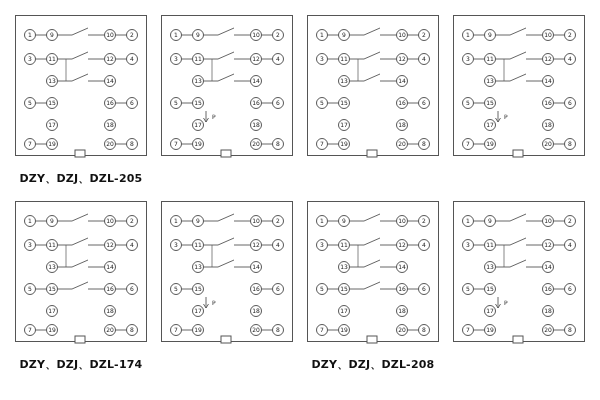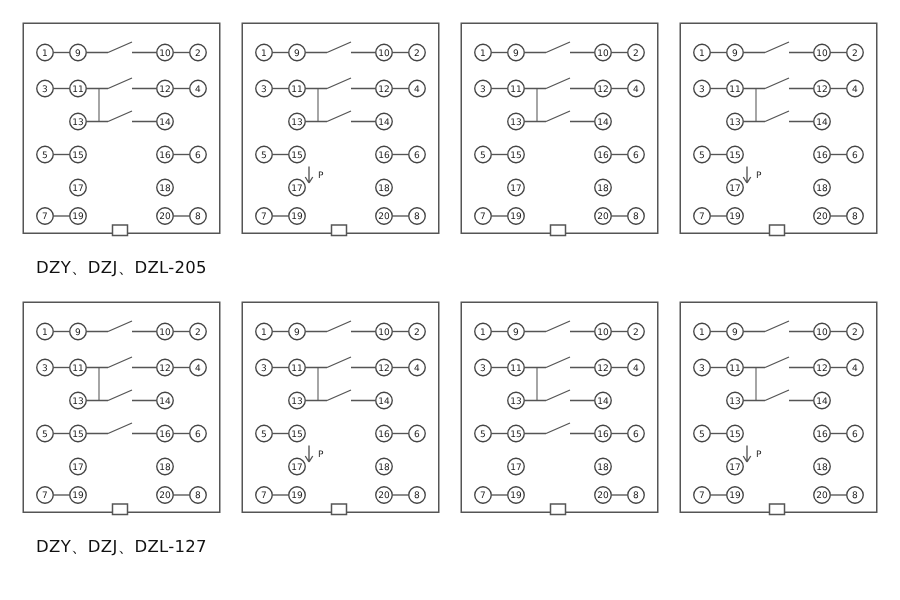--- a/index.html
+++ b/index.html
@@ -6,21 +6,21 @@
   body{
     width:600px;height:400px;background:#ffffff;
     font-family:"DejaVu Sans","Liberation Sans",sans-serif;
     color:#111;overflow:hidden;
   }
   .page{display:flex;flex-direction:column;padding:14px 6px 0;gap:14px;}
   .row{display:flex;justify-content:space-between;padding:0 2px;}
   .panel{display:flex;flex-direction:column;align-items:center;margin:0;width:148px;}
   .panel-svg{display:block;}
   .panel-label{
-    margin-top:11px;font-size:11px;letter-spacing:0.2px;color:#111;white-space:nowrap;
+    margin-top:11px;font-size:11px;letter-spacing:0.2px;color:#111;white-space:nowrap;font-weight:bold;
   }
   svg text{font-family:"DejaVu Sans","Liberation Sans",sans-serif;fill:#222;}
 </style>
 </head>
 <body>
 
 <div class="page">
   <div class="row" id="row-top">
       <figure class="panel">
     <svg class="panel-svg" viewBox="0 0 134 146" width="134" height="146">
@@ -312,21 +312,21 @@
           <text x="118" y="132.2" text-anchor="middle" font-size="6">8</text>
           <path d="M21.5 130 H 32.5" stroke="#555" fill="none" stroke-width="0.9"></path>
           <path d="M101.5 130 H 112.5" stroke="#555" fill="none" stroke-width="0.9"></path>
           <path d="M43.5 21 H 58 M58 21 L 74 14 M74 21 H 90.5" stroke="#555" fill="none" stroke-width="0.9"></path>
           <path d="M43.5 45 H 58 M58 45 L 74 38 M74 45 H 90.5" stroke="#555" fill="none" stroke-width="0.9"></path>
           <path d="M43.5 67 H 58 M58 67 L 74 60 M74 67 H 90.5" stroke="#555" fill="none" stroke-width="0.9"></path>
           <path d="M43.5 89 H 58 M58 89 L 74 82 M74 89 H 90.5" stroke="#555" fill="none" stroke-width="0.9"></path>
           <path d="M52 45 V 67" stroke="#555" fill="none" stroke-width="0.7"></path>
           <rect x="61" y="136" width="10" height="7" fill="#fff" stroke="#555" stroke-width="1"></rect>
         </svg>
-    <figcaption class="panel-label">DZY、DZJ、DZL-127</figcaption>
+    <figcaption class="panel-label">DZY、DZJ、DZL-174</figcaption>
   </figure>
       <figure class="panel">
     <svg class="panel-svg" viewBox="0 0 134 146" width="134" height="146">
           <rect x="1.5" y="1.5" width="131" height="140" fill="#fff" stroke="#555" stroke-width="1"></rect>
           <circle cx="16" cy="21" r="5.5" fill="#fff" stroke="#444" stroke-width="0.9"></circle>
           <text x="16" y="23.2" text-anchor="middle" font-size="6">1</text>
           <circle cx="38" cy="21" r="5.5" fill="#fff" stroke="#444" stroke-width="0.9"></circle>
           <text x="38" y="23.2" text-anchor="middle" font-size="6">9</text>
           <circle cx="96" cy="21" r="5.5" fill="#fff" stroke="#444" stroke-width="0.9"></circle>
           <text x="96" y="23.2" text-anchor="middle" font-size="6">10</text>
@@ -432,20 +432,21 @@
           <text x="118" y="132.2" text-anchor="middle" font-size="6">8</text>
           <path d="M21.5 130 H 32.5" stroke="#555" fill="none" stroke-width="0.9"></path>
           <path d="M101.5 130 H 112.5" stroke="#555" fill="none" stroke-width="0.9"></path>
           <path d="M43.5 21 H 58 M58 21 L 74 14 M74 21 H 90.5" stroke="#555" fill="none" stroke-width="0.9"></path>
           <path d="M43.5 45 H 58 M58 45 L 74 38 M74 45 H 90.5" stroke="#555" fill="none" stroke-width="0.9"></path>
           <path d="M43.5 67 H 58 M58 67 L 74 60 M74 67 H 90.5" stroke="#555" fill="none" stroke-width="0.9"></path>
           <path d="M43.5 89 H 58 M58 89 L 74 82 M74 89 H 90.5" stroke="#555" fill="none" stroke-width="0.9"></path>
           <path d="M52 45 V 67" stroke="#555" fill="none" stroke-width="0.7"></path>
           <rect x="61" y="136" width="10" height="7" fill="#fff" stroke="#555" stroke-width="1"></rect>
         </svg>
+    <figcaption class="panel-label">DZY、DZJ、DZL-208</figcaption>
   </figure>
       <figure class="panel">
     <svg class="panel-svg" viewBox="0 0 134 146" width="134" height="146">
           <rect x="1.5" y="1.5" width="131" height="140" fill="#fff" stroke="#555" stroke-width="1"></rect>
           <circle cx="16" cy="21" r="5.5" fill="#fff" stroke="#444" stroke-width="0.9"></circle>
           <text x="16" y="23.2" text-anchor="middle" font-size="6">1</text>
           <circle cx="38" cy="21" r="5.5" fill="#fff" stroke="#444" stroke-width="0.9"></circle>
           <text x="38" y="23.2" text-anchor="middle" font-size="6">9</text>
           <circle cx="96" cy="21" r="5.5" fill="#fff" stroke="#444" stroke-width="0.9"></circle>
           <text x="96" y="23.2" text-anchor="middle" font-size="6">10</text>

